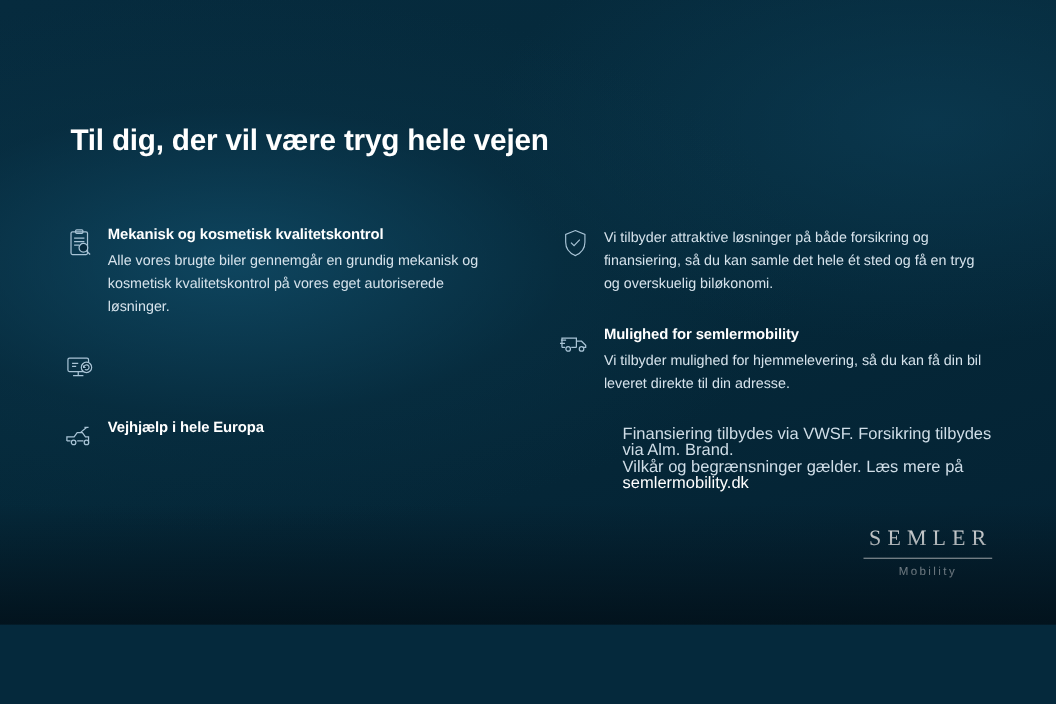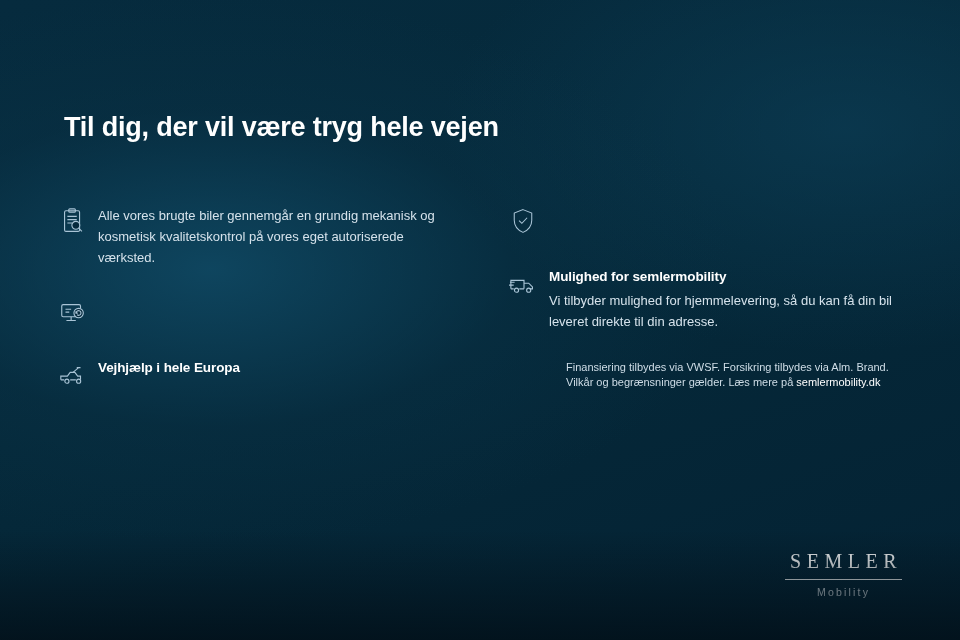--- a/index.html
+++ b/index.html
@@ -9,21 +9,21 @@
   body {
     width: 960px;
     height: 640px;
     overflow: hidden;
     font-family: "Liberation Sans", sans-serif;
     background: #05293c;
   }
   .slide {
     position: relative;
     width: 960px;
-    height: 640px;
+    height: 568px;
     background:
       radial-gradient(ellipse 70% 55% at 22% 42%, rgba(16,74,101,0.85) 0%, rgba(10,52,73,0.35) 45%, rgba(6,34,50,0) 78%),
       radial-gradient(ellipse 60% 50% at 88% 20%, rgba(14,66,92,0.55) 0%, rgba(8,40,57,0) 70%),
       linear-gradient(160deg, #062b3e 0%, #05293a 45%, #042233 100%);
     box-sizing: border-box;
     overflow: hidden;
   }
   .slide::after {
     content: "";
     position: absolute;
@@ -86,21 +86,21 @@
     color: #d5e2eb;
     margin: 0;
     font-weight: normal;
   }
 
   .right-col .feature .icon { color: #a9c4d6; }
 
   .disclaimer {
     margin-top: 4px;
     margin-left: 57px;
-    font-size: 11px;
+    font-size: 15px;
     line-height: 15px;
     color: #cfdde7;
   }
   .disclaimer b {
     font-weight: normal;
     color: #ffffff;
   }
 
   .logo {
     position: absolute;
@@ -143,21 +143,22 @@
         <span class="icon">
           <svg width="30" height="30" viewBox="0 0 32 32" fill="none" stroke="currentColor" stroke-width="1.2">
             <rect x="7" y="4" width="16" height="22" rx="1.5"></rect>
             <rect x="11.5" y="2" width="7" height="3.5" rx="1"></rect>
             <path d="M10 10h10M10 13.5h10M10 17h5"></path>
             <circle cx="19" cy="19.5" r="4.2" fill="#05293c"></circle>
             <path d="M22 22.5l3.5 3.5"></path>
           </svg>
         </span>
         <div class="text">
-          <p class="f-body">Alle vores brugte biler gennemgår en grundig mekanisk og kosmetisk kvalitetskontrol på vores eget autoriserede værksted.</p>
+          <p class="f-title">Mekanisk og kosmetisk kvalitetskontrol</p>
+          <p class="f-body">Alle vores brugte biler gennemgår en grundig mekanisk og kosmetisk kvalitetskontrol på vores eget autoriserede løsninger.</p>
         </div>
       </div>
 
       <div class="feature">
         <span class="icon">
           <svg width="30" height="30" viewBox="0 0 32 32" fill="none" stroke="currentColor" stroke-width="1.2">
             <rect x="4" y="7" width="20" height="13" rx="1.5"></rect>
             <path d="M14 20v4M9 24h10"></path>
             <path d="M8 12h6M8 15h4"></path>
             <circle cx="22" cy="16" r="5" fill="#05293c"></circle>
@@ -187,20 +188,21 @@
     <div class="col right-col">
 
       <div class="feature">
         <span class="icon">
           <svg width="28" height="28" viewBox="0 0 32 32" fill="none" stroke="currentColor" stroke-width="1.2">
             <path d="M16 3l10 4v8c0 7-4.5 11.5-10 14C10.5 26.5 6 22 6 15V7l10-4z"></path>
             <path d="M11.5 15.5l3.2 3.2 6-6.4"></path>
           </svg>
         </span>
         <div class="text">
+          <p class="f-body">Vi tilbyder attraktive løsninger på både forsikring og finansiering, så du kan samle det hele ét sted og få en tryg og overskuelig biløkonomi.</p>
         </div>
       </div>
 
       <div class="feature">
         <span class="icon">
           <svg width="30" height="30" viewBox="0 0 32 32" fill="none" stroke="currentColor" stroke-width="1.2">
             <path d="M2 19V10h14v9"></path>
             <path d="M16 13h5l4 4v2h-3"></path>
             <path d="M2 19h3M11 19h5"></path>
             <circle cx="8" cy="20.5" r="2.2"></circle>

